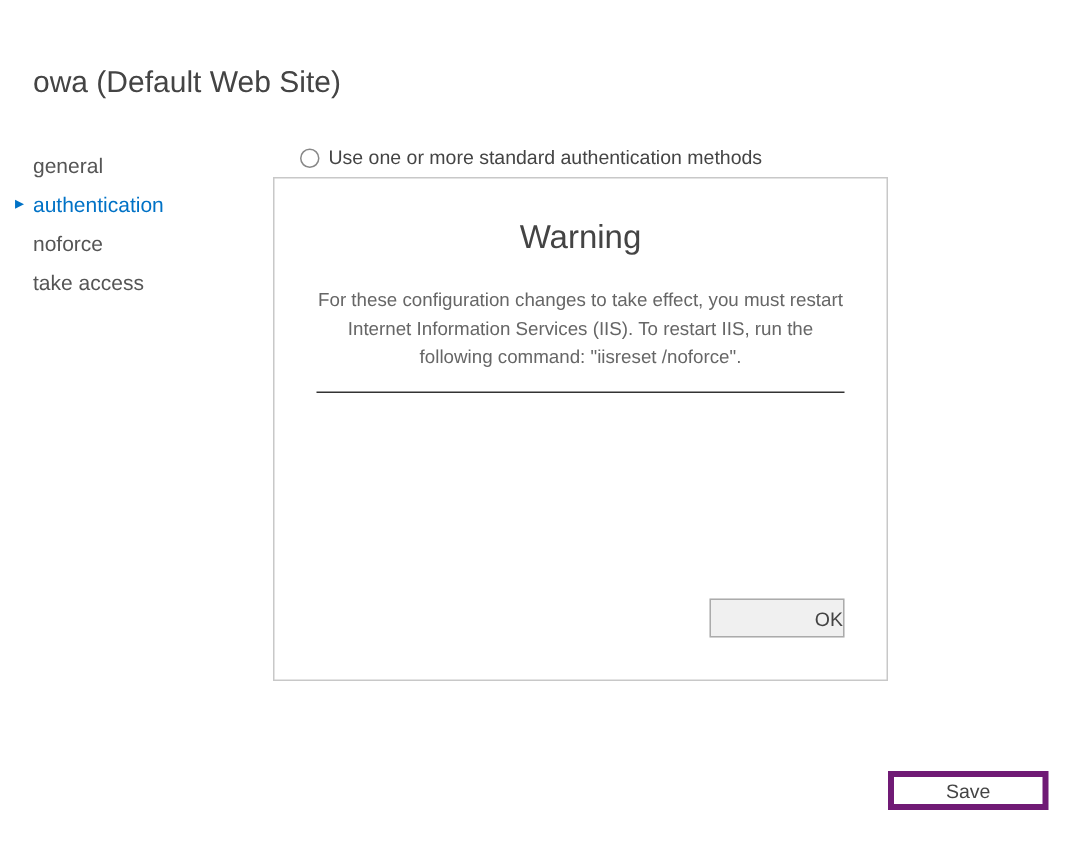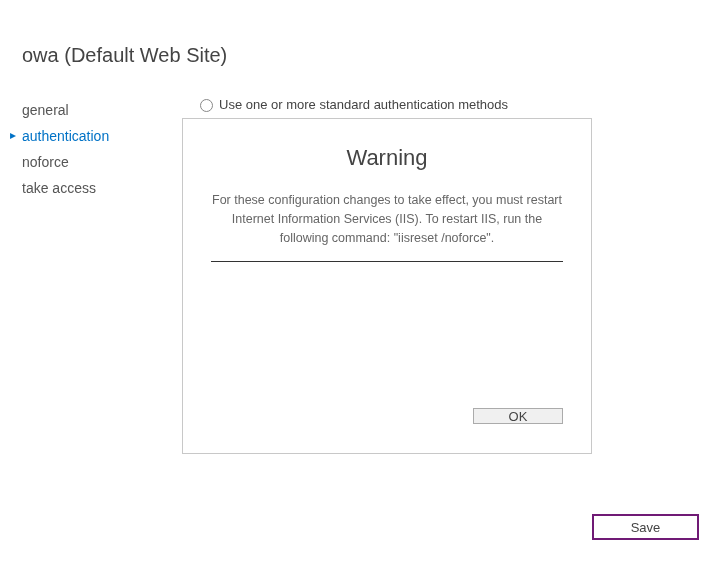--- a/index.html
+++ b/index.html
@@ -116,38 +116,39 @@
       border-top: 1px solid #333333;
       margin: 8px 0 14px 0;
     }
     .dialog-buttons {
       position: absolute;
       right: 28px;
       bottom: 28px;
     }
     .dialog-ok {
       width: 90px;
-      height: 16px;
+      height: 26px;
       border: 1px solid #ababab;
       background: #f0f0f0;
       font-size: 13px;
       color: #444444;
       cursor: pointer;
+      text-align: right;
     }
     .bottom-bar {
       position: absolute;
       bottom: 28px;
       right: 15px;
       display: flex;
       gap: 10px;
     }
     .bottom-button {
       width: 107px;
       height: 26px;
-      border: 2px solid #701a75;
+      border: 4px solid #701a75;
       background: #ffffff;
       font-size: 13px;
       color: #444444;
       cursor: pointer;
     }
   </style>
 </head>
 <body>
 
 <div class="page-title">owa (Default Web Site)</div>

